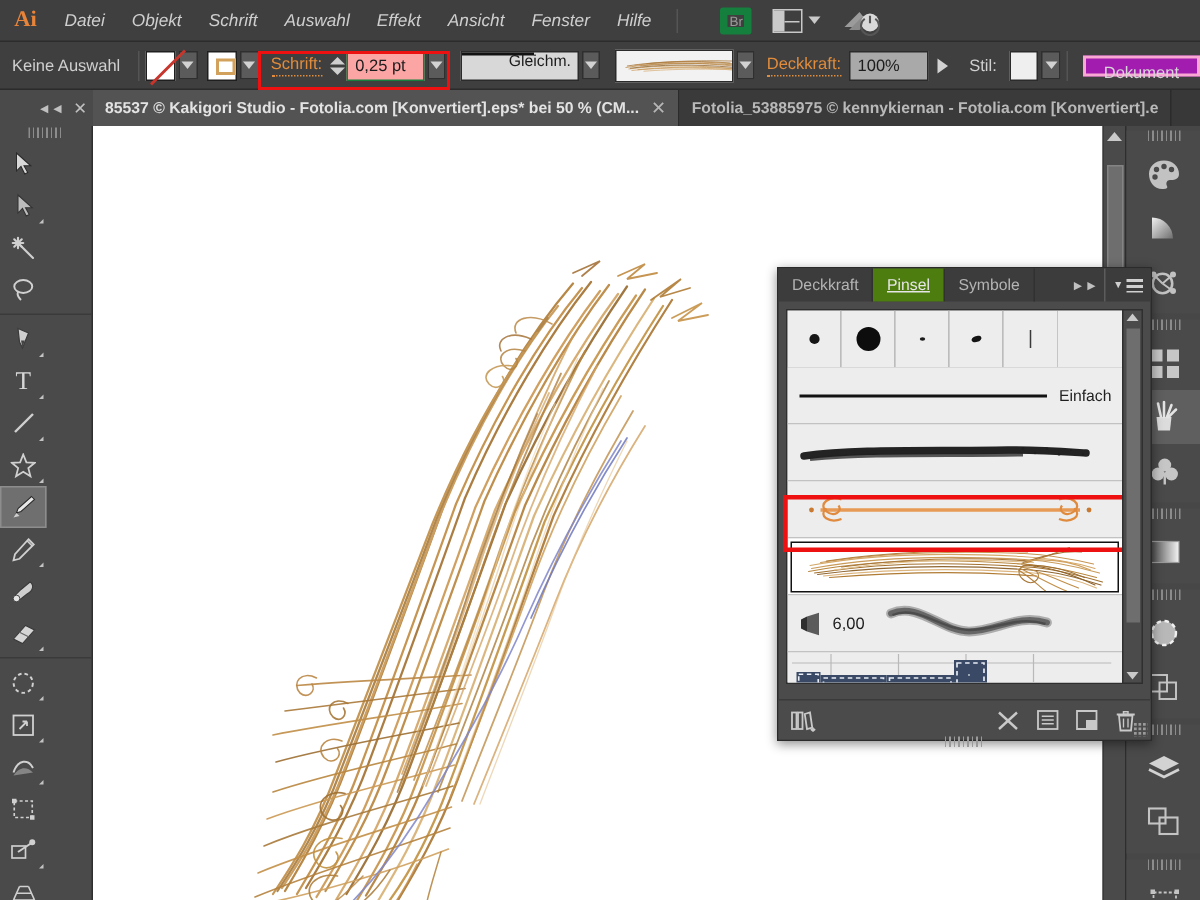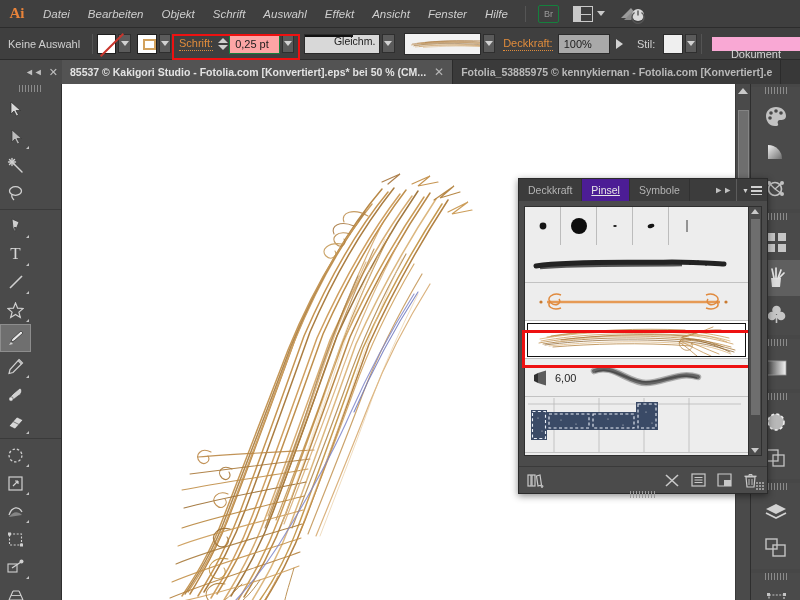--- a/index.html
+++ b/index.html
@@ -21,23 +21,23 @@
     width: 34px; height: 28px; display: flex; align-items: center;
     justify-content: center; font-size: 15px; font-weight: bold;
     color: #e8833a; font-family: "Liberation Serif", serif;
   }
   .menu-item {
     padding: 0 9px; height: 28px; line-height: 28px;
     font-size: 11.5px; color: #cfcfcf; cursor: default; white-space: nowrap; font-style: italic;
   }
   .mb-sep { width: 1px; height: 16px; background: #555; margin: 0 8px; }
   .br-btn {
-    width: 21px; height: 18px; border: 1px solid #15803d; border-radius: 2px;
+    width: 21px; height: 18px; border: 5px solid #15803d; border-radius: 2px;
     font-size: 9px; color: #9a9a9a; display: flex; align-items: center;
-    justify-content: center; margin-left: 4px;
+    justify-content: center; margin-left: 20px;
   }
   .arrange-btn { display: flex; align-items: center; margin-left: 14px; }
   .arrange-ico {
     width: 20px; height: 16px; border: 1.5px solid #c9c9c9; position: relative;
     background: #3f3f3f;
   }
   .arrange-ico:before {
     content: ''; position: absolute; left: 0; top: 0; width: 7px; height: 100%;
     background: #c9c9c9;
   }
@@ -122,21 +122,21 @@
   }
   .play-tri {
     width: 0; height: 0; border-top: 5px solid transparent;
     border-bottom: 5px solid transparent; border-left: 7px solid #d2d2d2;
     margin: 0 6px;
   }
   .style-box {
     width: 24px; height: 20px; background: #efefef; border: 1px solid #2b2b2b;
   }
   .doc-btn {
-    height: 14px; background: #a21caf; border: 7px solid #f9a8d4;
+    height: 14px; background: #a21caf; border: 2px solid #f9a8d4;
     color: #d6d6d6; font-size: 11px; line-height: 20px; padding: 0 12px;
     margin-left: 6px;
   }
 
   
   .tabbar {
     position: absolute; top: 60px; left: 0; width: 800px; height: 24px;
     background: #383838; display: flex; align-items: stretch;
   }
   .tab {
@@ -213,21 +213,21 @@
     background: #4b4b4b; border: 1px solid #2b2b2b;
     box-shadow: 0 2px 7px rgba(0,0,0,.45);
   }
   .panel-tabs {
     display: flex; align-items: stretch; height: 22px; background: #3c3c3c;
   }
   .ptab {
     padding: 0 9px; font-size: 10.5px; line-height: 22px; color: #b4b4b4;
     border-right: 1px solid #313131;
   }
-  .ptab.active { background: #4c1d95; color: #e6e6e6; text-decoration: underline; }
+  .ptab.active { background: #4d7c0f; color: #e6e6e6; text-decoration: underline; }
   .ptab-spacer { flex: 1; }
   .pt-dblarrow { font-size: 9px; color: #c0c0c0; line-height: 22px; padding: 0 4px; }
   .pt-menu {
     display: flex; align-items: center; gap: 2px; padding: 0 5px;
     border-left: 1px solid #5c5c5c;
   }
   .hamburger { width: 11px; height: 9px;
     background: repeating-linear-gradient(180deg,#d0d0d0 0 2px,transparent 2px 4px); }
   .panel-body {
     position: absolute; left: 5px; top: 27px; width: 225px; height: 250px;
@@ -279,21 +279,20 @@
   .redhl { position: absolute; border: 3px solid #ee1111; pointer-events: none; }
 </style>
 </head>
 <body>
 
 <div id="app">
 
   <div class="menubar">
     <div class="ai-logo">Ai</div>
     <div class="menu-item">Datei</div>
-    <div class="menu-item">Bearbeiten</div>
     <div class="menu-item">Objekt</div>
     <div class="menu-item">Schrift</div>
     <div class="menu-item">Auswahl</div>
     <div class="menu-item">Effekt</div>
     <div class="menu-item">Ansicht</div>
     <div class="menu-item">Fenster</div>
     <div class="menu-item">Hilfe</div>
     <div class="mb-sep"></div>
     <div class="br-btn">Br</div>
     <div class="arrange-btn">
@@ -809,20 +808,24 @@
             </svg>
         </div>
         <div class="bcell" style="border-right:none;">
           <svg width="12" height="20" viewBox="0 0 12 20">
               <line x1="6" y1="4" x2="6" y2="16" stroke="#3a3a3a" stroke-width="1"></line>
             </svg>
         </div>
         <div style="flex:1;background:#ededed;"></div>
       </div>
 
+      <div class="brow">
+        <div class="simple-line"></div>
+        <div class="brow-label">Einfach</div>
+      </div>
 
       <div class="brow">
         <svg width="200" height="30" viewBox="0 0 200 30" style="margin-left:7px">
           <path d="M4 17 C40 12, 90 14, 140 13 C160 13, 175 14, 192 15" stroke="#111" stroke-width="5" fill="none" stroke-linecap="round" opacity="0.92"></path>
           <path d="M8 19 C50 15, 100 17, 150 16" stroke="#222" stroke-width="2.6" fill="none" opacity="0.75"></path>
           <g fill="#1c1c1c" opacity="0.7">
             <circle cx="150" cy="12" r="1"></circle>
               <circle cx="158" cy="15" r="0.9"></circle>
               <circle cx="166" cy="12" r="0.8"></circle>
             <circle cx="174" cy="16" r="0.9"></circle>

